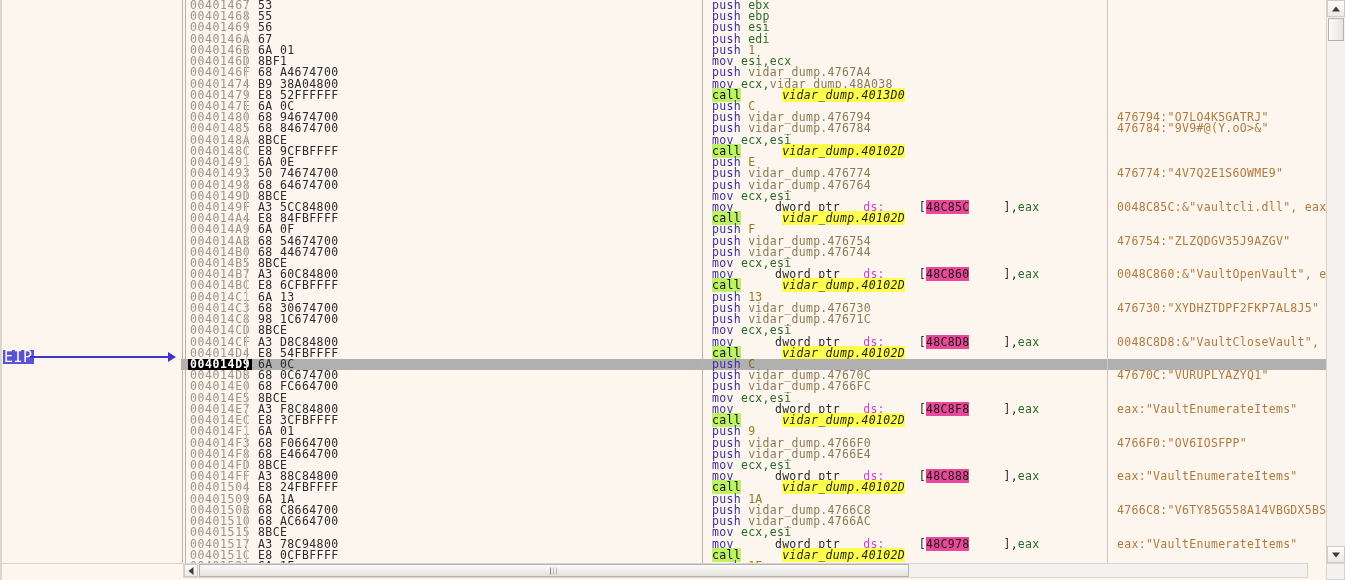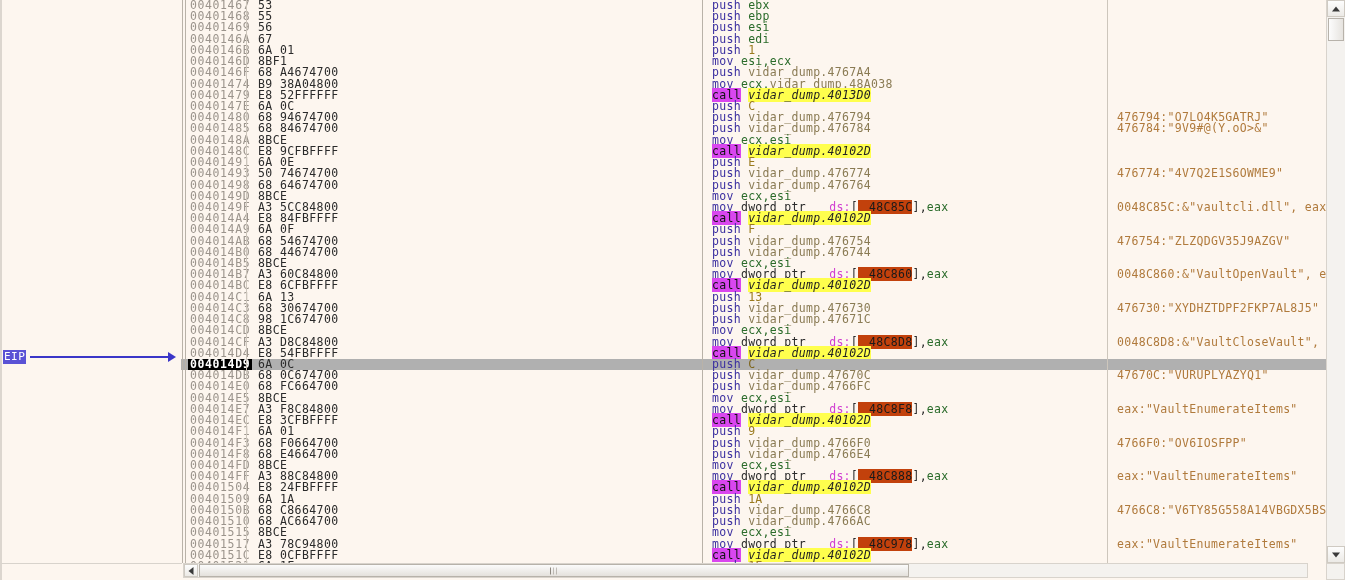--- a/index.html
+++ b/index.html
@@ -36,21 +36,21 @@
     left: 0; top: 350px;
     height: 14px; width: 176px;
     pointer-events: none;
   }
   .eip-label {
     position: absolute;
     left: 1px; top: 0;
     background: #5a52d5;
     color: #ffffff;
     font-family: "DejaVu Sans Mono", "Liberation Mono", monospace;
-    font-size: 11px;
+    font-size: 15px;
     line-height: 14px;
     padding: 0 1px;
     letter-spacing: 0.5px;
   }
   .eip-line {
     position: absolute;
     left: 28px; top: 6px;
     width: 140px; height: 2px;
     background: #3b36c8;
   }
@@ -131,28 +131,28 @@
 
   .comment {
     position: absolute;
     left: 936px;
     color: #b07a3c;
     letter-spacing: 0.3px;
   }
 
   
   .mn        { color: #3b2fa0; }           
-  .mn-call   { color: #111111; background: #d946ef; margin-top: 24px; }           
+  .mn-call   { color: #111111; background: #bef264; margin-top: 24px; }           
   .reg       { color: #2a6b2a; }
   .num       { color: #9a7a1e; }
   .sym       { color: #8a7b54; }
   .sym-hl    { color: #222222; background: #ffff4d; font-style: italic; }
   .ds        { color: #d13fd1; margin-left: 16px; }
-  .memhl     { color: #1a1a1a; background: #c2410c; padding-left: 11px; }
-  .plain     { color: #2a2a2a; }
+  .memhl     { color: #1a1a1a; background: #ec4899; }
+  .plain     { color: #2a2a2a; margin-left: 34px; }
   .row.eip-row .num { color: #7d6418; }
 
   
   .vscroll {
     position: absolute;
     right: 0; top: 0;
     width: 19px; height: 580px;
     background: #f4f2ef;
     border-left: 1px solid #d8d3cc;
     box-sizing: border-box;

